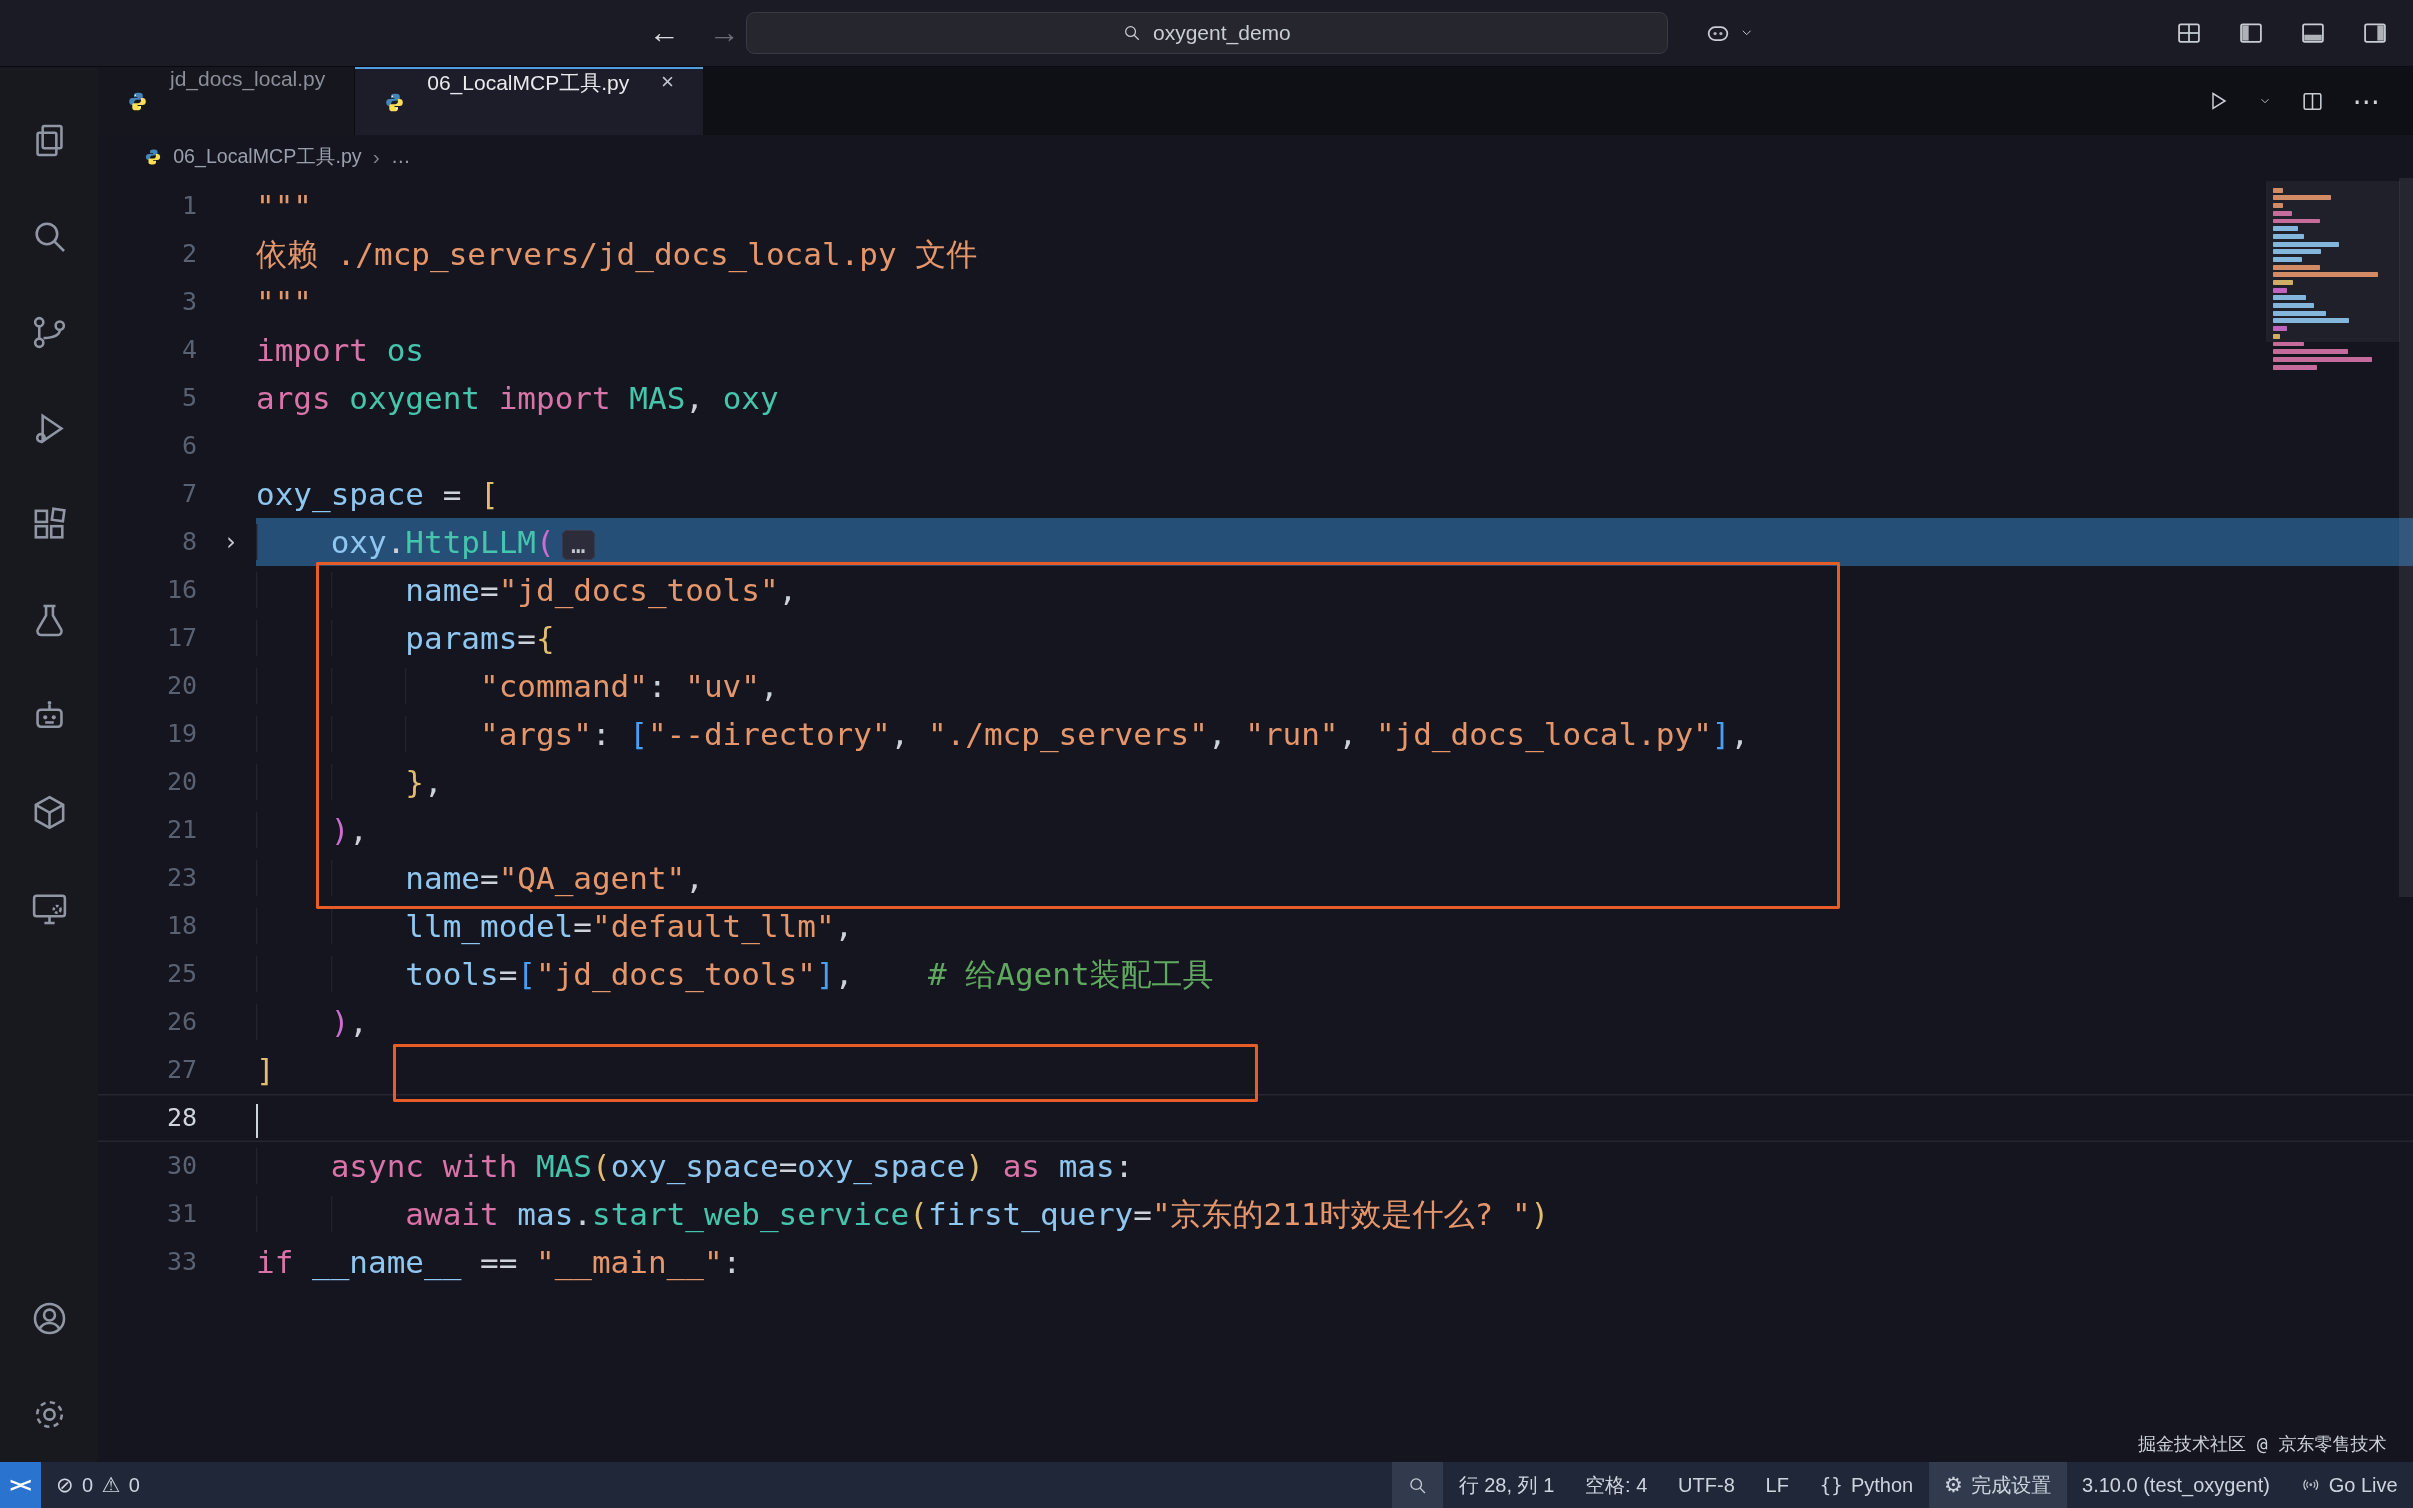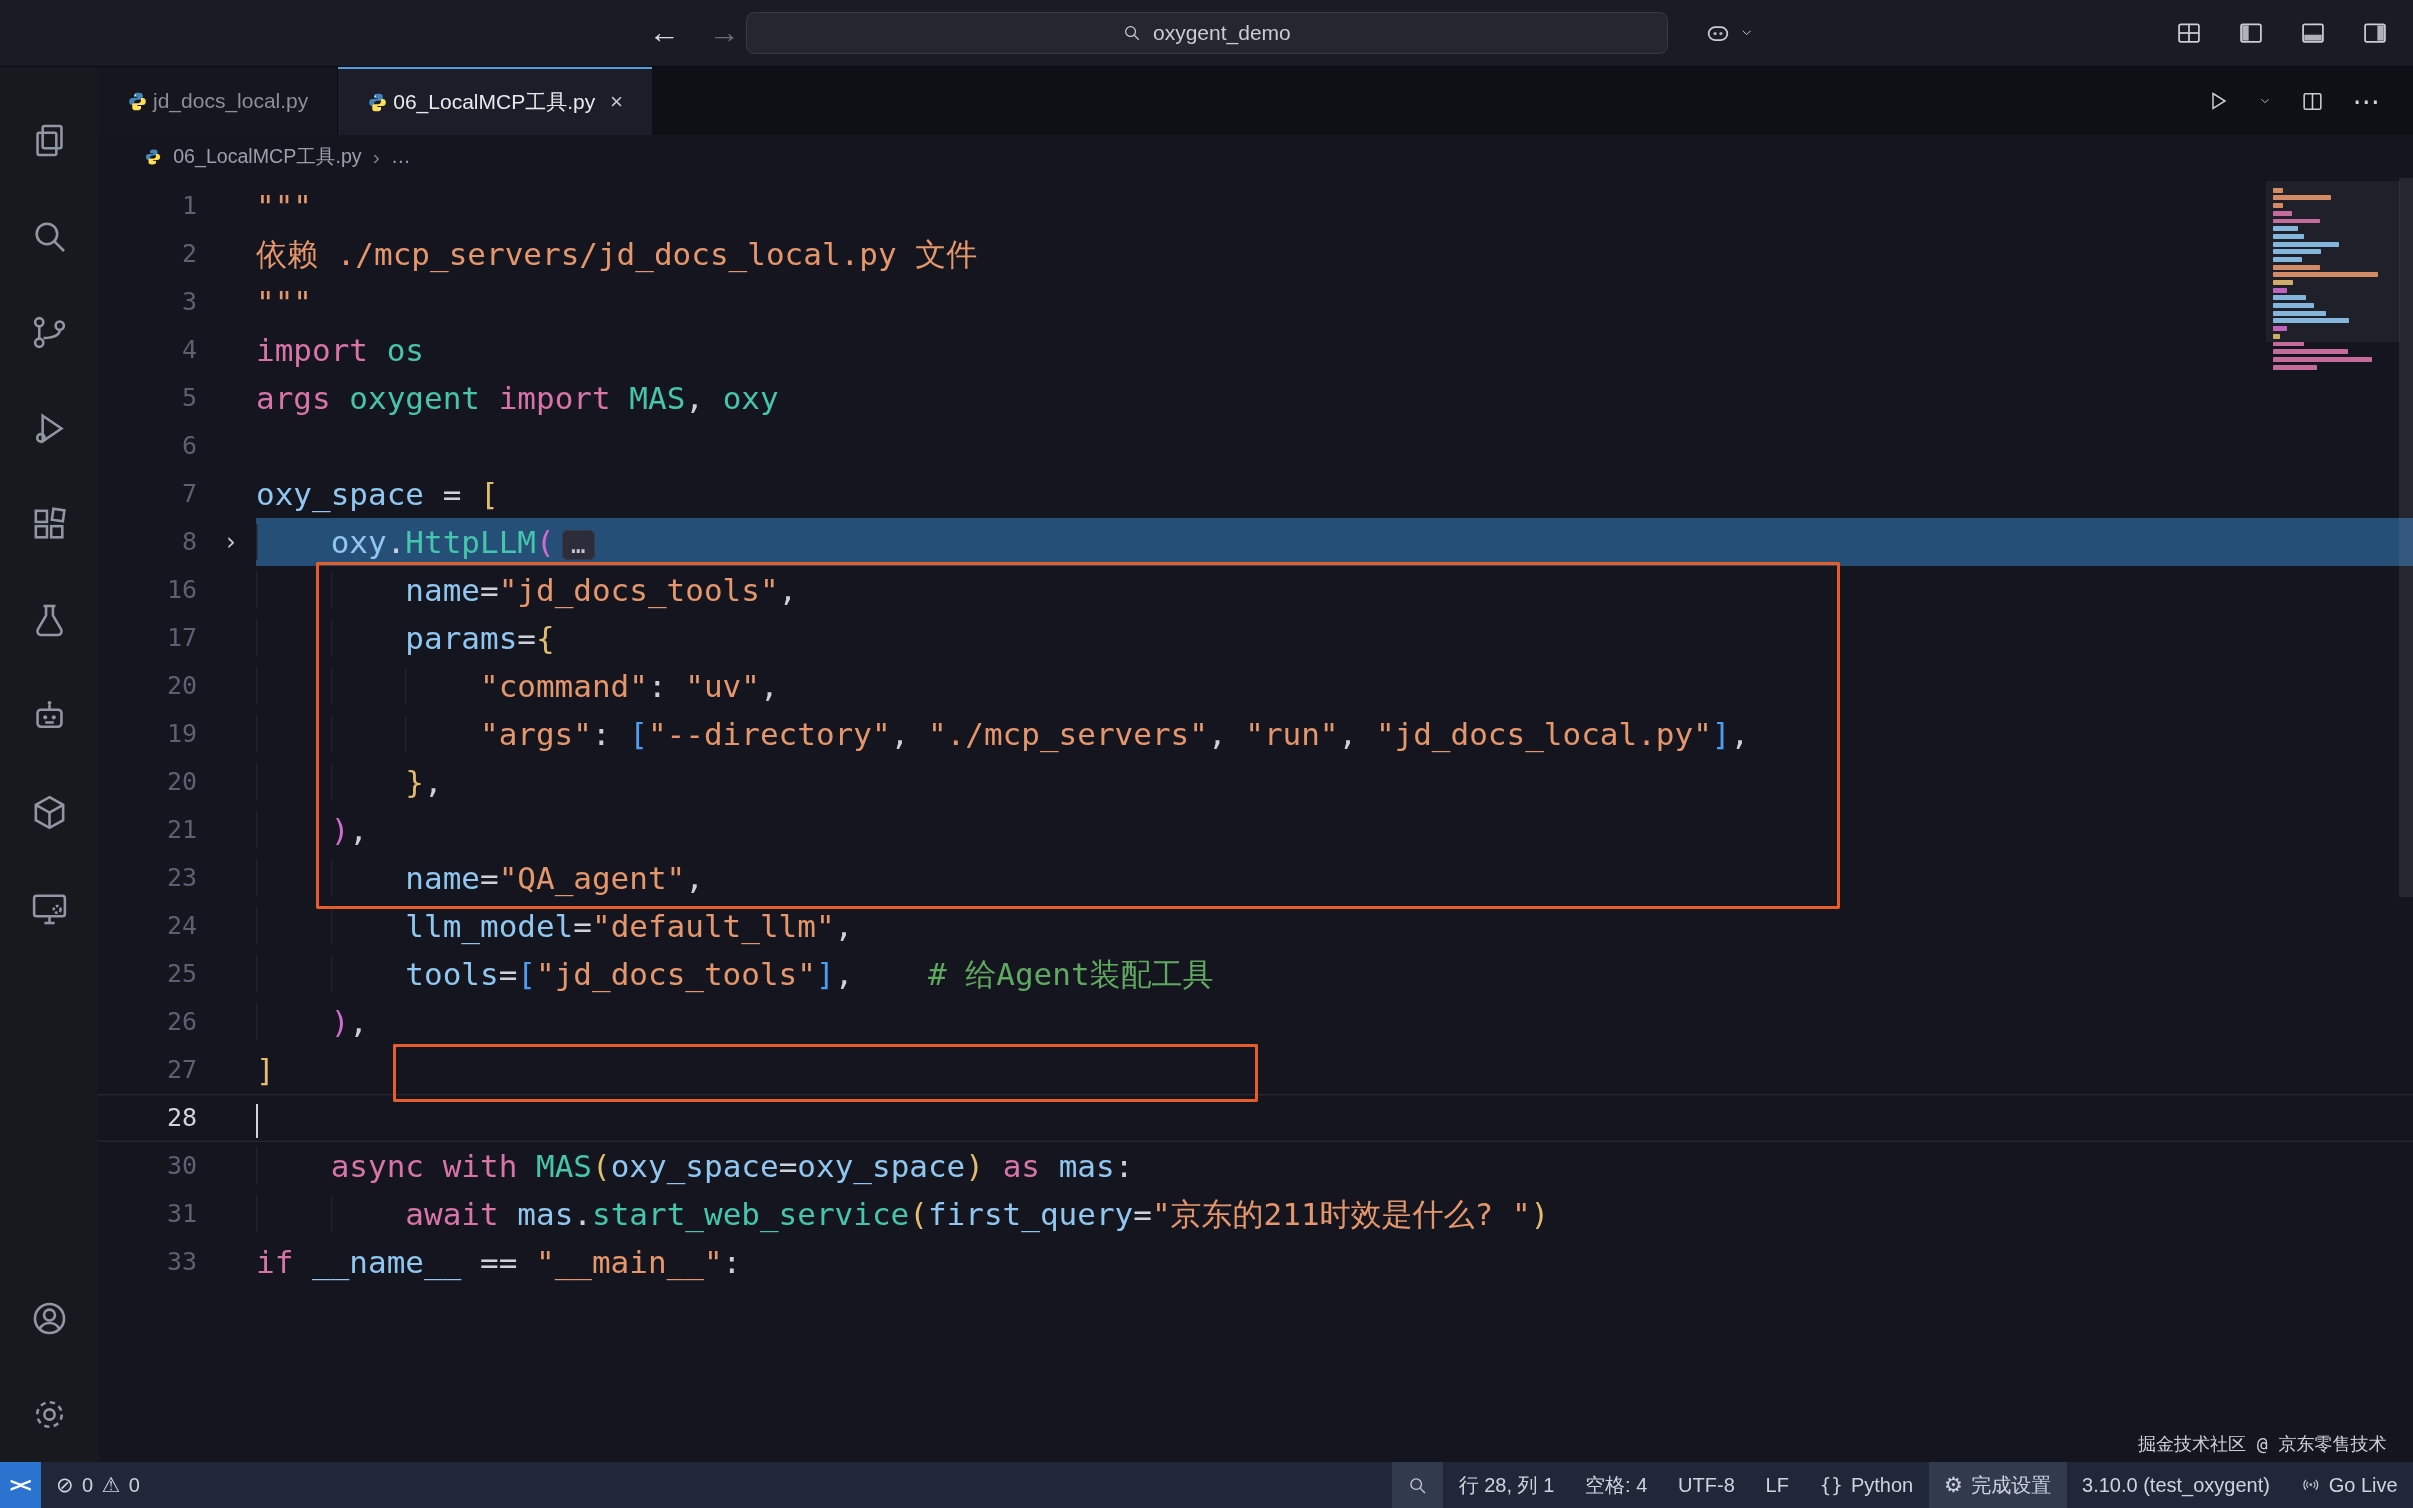--- a/index.html
+++ b/index.html
@@ -31,21 +31,21 @@
     align-items:center; padding-top:25px; }
   .ab-item { width:98px; height:96px; display:flex; align-items:center; justify-content:center; cursor:pointer; }
   .ab-item svg { stroke:#9096a3; fill:none; stroke-width:1.5; width:41px; height:41px; }
   .ab-item svg .dot { fill:#9096a3; stroke:none; }
   .ab-spacer { flex:1; }
 
   
   .editor-col { flex:1; display:flex; flex-direction:column; min-width:0; min-height:0; }
 
   .tabbar { height:68px; flex:none; background:#0f0f16; display:flex; align-items:stretch; }
-  .tab { display:flex; align-items:center; gap:5px; padding:0 29px; font-size:21px; cursor:pointer; }
+  .tab { display:flex; gap:22px; padding:0 29px; font-size:21px; cursor:pointer; }
   .tab.inactive { background:#16161e; color:#8a8f9a; border-right:0.7px solid #0a0a10; }
   .tab.active { background:#1d1d29; color:#e8eaee; border-top:2.8px solid #4f9fe0; }
   .tab .close { margin-left:9.8px; font-size:22.3px; color:#c2c6cf; cursor:pointer; }
   .tab-actions { margin-left:auto; display:flex; align-items:center; gap:28px; padding-right:31px; color:#cfd3da; }
   .tab-actions .more { font-size:28px; letter-spacing:1.4px; }
 
   .breadcrumb { height:43px; flex:none; background:#15151f; display:flex; align-items:center;
     gap:11.2px; padding-left:46px; font-size:19.6px; color:#9aa0ab; }
   .breadcrumb .sep { font-size:21px; color:#7d828c; }
 
@@ -333,21 +333,21 @@
           <div class="code-line"><span class="gutter"><span>6</span></span><span class="lt"></span></div>
           <div class="code-line"><span class="gutter"><span>7</span></span><span class="lt"><span class="tok id">oxy_space</span><span class="tok pu"> = </span><span class="tok b1">[</span></span></div>
           <div class="code-line hl"><span class="gutter"><span>8</span><span class="chev">›</span></span><span class="lt"><span class="tok in">    </span><span class="tok id">oxy</span><span class="tok pu">.</span><span class="tok ty">HttpLLM</span><span class="tok b2">(</span><span class="tok fo">…</span></span></div>
           <div class="code-line"><span class="gutter"><span>16</span></span><span class="lt"><span class="tok in">    </span><span class="tok in">    </span><span class="tok id">name</span><span class="tok pu">=</span><span class="tok st">"jd_docs_tools"</span><span class="tok pu">,</span></span></div>
           <div class="code-line"><span class="gutter"><span>17</span></span><span class="lt"><span class="tok in">    </span><span class="tok in">    </span><span class="tok id">params</span><span class="tok pu">=</span><span class="tok b1">{</span></span></div>
           <div class="code-line"><span class="gutter"><span>20</span></span><span class="lt"><span class="tok in">    </span><span class="tok in">    </span><span class="tok in">    </span><span class="tok st">"command"</span><span class="tok pu">: </span><span class="tok st">"uv"</span><span class="tok pu">,</span></span></div>
           <div class="code-line"><span class="gutter"><span>19</span></span><span class="lt"><span class="tok in">    </span><span class="tok in">    </span><span class="tok in">    </span><span class="tok st">"args"</span><span class="tok pu">: </span><span class="tok b3">[</span><span class="tok st">"--directory"</span><span class="tok pu">, </span><span class="tok st">"./mcp_servers"</span><span class="tok pu">, </span><span class="tok st">"run"</span><span class="tok pu">, </span><span class="tok st">"jd_docs_local.py"</span><span class="tok b3">]</span><span class="tok pu">,</span></span></div>
           <div class="code-line"><span class="gutter"><span>20</span></span><span class="lt"><span class="tok in">    </span><span class="tok in">    </span><span class="tok b1">}</span><span class="tok pu">,</span></span></div>
           <div class="code-line"><span class="gutter"><span>21</span></span><span class="lt"><span class="tok in">    </span><span class="tok b2">)</span><span class="tok pu">,</span></span></div>
           <div class="code-line"><span class="gutter"><span>23</span></span><span class="lt"><span class="tok in">    </span><span class="tok in">    </span><span class="tok id">name</span><span class="tok pu">=</span><span class="tok st">"QA_agent"</span><span class="tok pu">,</span></span></div>
-          <div class="code-line"><span class="gutter"><span>24</span></span><span class="lt"><span class="tok in">    </span><span class="tok in">    </span><span class="tok id">llm_model</span><span class="tok pu">=</span><span class="tok st">"default_llm"</span><span class="tok pu">,</span></span></div>
+          <div class="code-line"><span class="gutter"><span>18</span></span><span class="lt"><span class="tok in">    </span><span class="tok in">    </span><span class="tok id">llm_model</span><span class="tok pu">=</span><span class="tok st">"default_llm"</span><span class="tok pu">,</span></span></div>
           <div class="code-line"><span class="gutter"><span>25</span></span><span class="lt"><span class="tok in">    </span><span class="tok in">    </span><span class="tok id">tools</span><span class="tok pu">=</span><span class="tok b3">[</span><span class="tok st">"jd_docs_tools"</span><span class="tok b3">]</span><span class="tok pu">,</span><span class="tok pu">    </span><span class="tok co"># 给Agent装配工具</span></span></div>
           <div class="code-line"><span class="gutter"><span>26</span></span><span class="lt"><span class="tok in">    </span><span class="tok b2">)</span><span class="tok pu">,</span></span></div>
           <div class="code-line"><span class="gutter"><span>27</span></span><span class="lt"><span class="tok b1">]</span></span></div>
           <div class="code-line cur"><span class="gutter"><span>28</span></span><span class="lt"><span class="caret"></span></span></div>
           <div class="code-line"><span class="gutter"><span>30</span></span><span class="lt"><span class="tok in">    </span><span class="tok kw">async</span><span class="tok pu"> </span><span class="tok kw">with</span><span class="tok pu"> </span><span class="tok ty">MAS</span><span class="tok b1">(</span><span class="tok id">oxy_space</span><span class="tok pu">=</span><span class="tok id">oxy_space</span><span class="tok b1">)</span><span class="tok pu"> </span><span class="tok kw">as</span><span class="tok pu"> </span><span class="tok id">mas</span><span class="tok pu">:</span></span></div>
           <div class="code-line"><span class="gutter"><span>31</span></span><span class="lt"><span class="tok in">    </span><span class="tok in">    </span><span class="tok kw">await</span><span class="tok pu"> </span><span class="tok id">mas</span><span class="tok pu">.</span><span class="tok ty">start_web_service</span><span class="tok b1">(</span><span class="tok id">first_query</span><span class="tok pu">=</span><span class="tok st">"京东的211时效是什么? "</span><span class="tok b1">)</span></span></div>
           <div class="code-line"><span class="gutter"><span>33</span></span><span class="lt"><span class="tok kw">if</span><span class="tok pu"> </span><span class="tok id">__name__</span><span class="tok pu"> == </span><span class="tok st">"__main__"</span><span class="tok pu">:</span></span></div>
           <div class="anno" style="top: 384px; height: 347px; left: 218px; width: 1524px; border-color: rgb(232, 92, 40);"></div>
           <div class="anno" style="top: 866px; height: 58px; left: 295px; width: 865px; border-color: rgb(232, 92, 40);"></div>
         </div>

